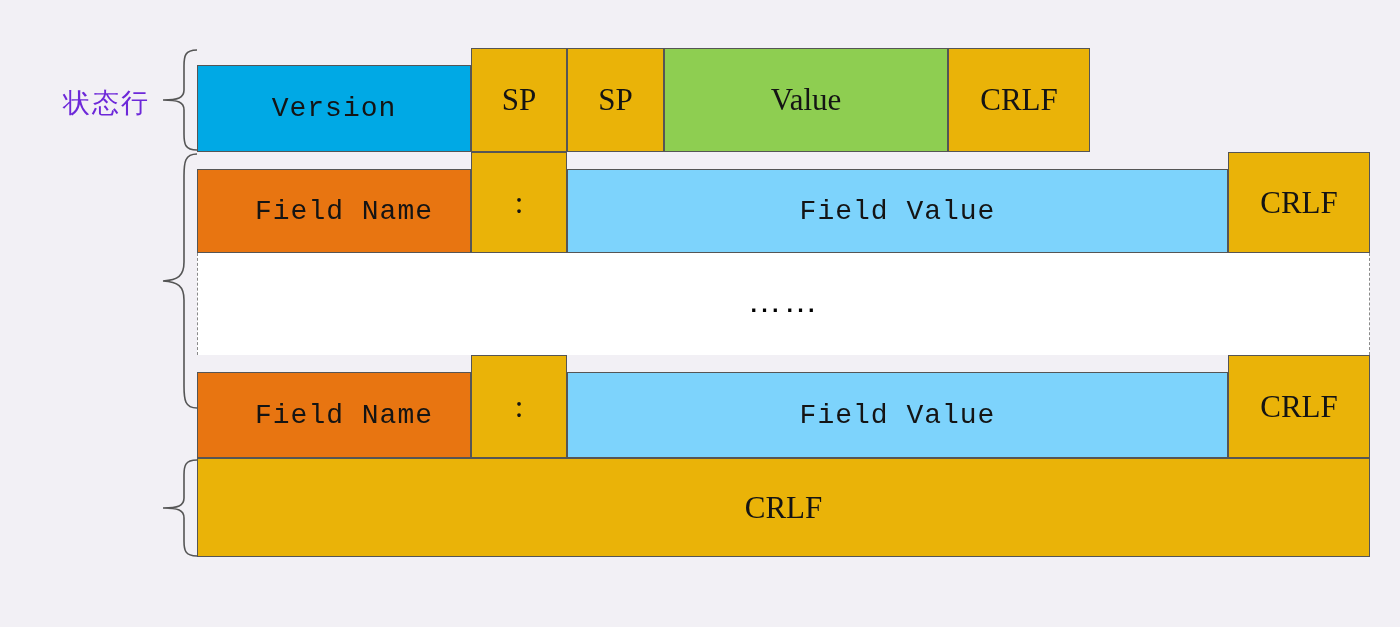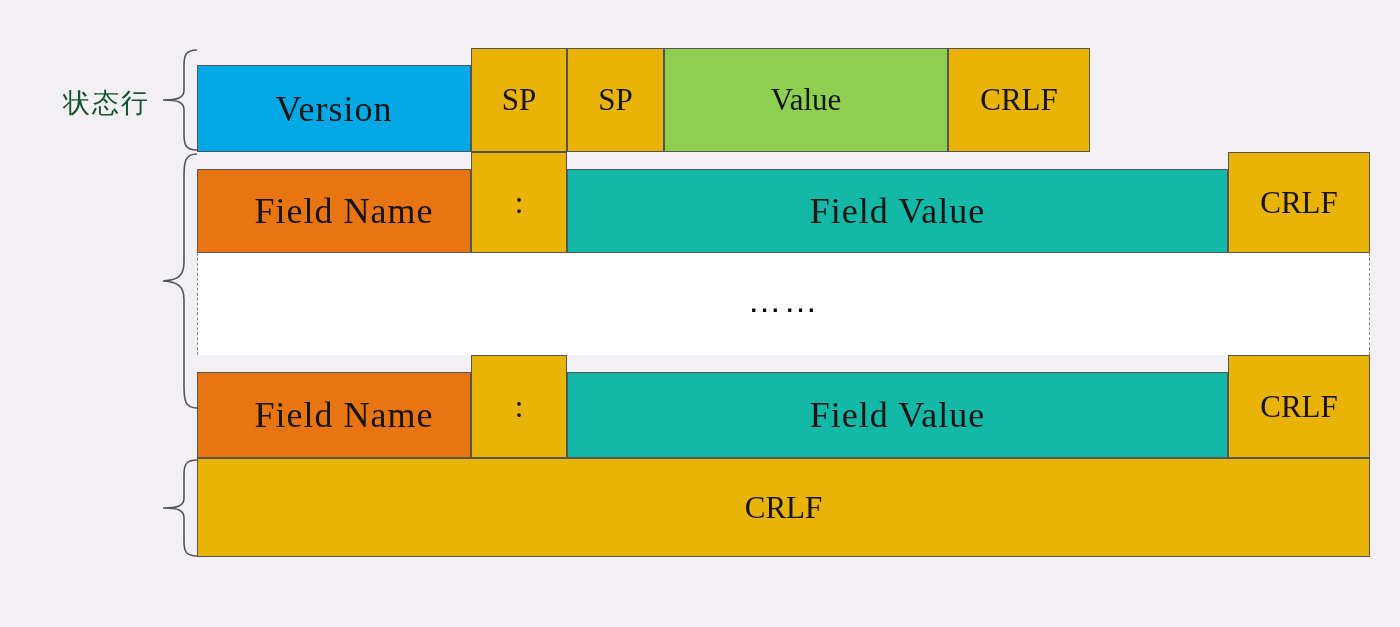--- a/index.html
+++ b/index.html
@@ -18,21 +18,21 @@
     position: relative;
     width: 1400px;
     height: 627px;
   }
 
   
   .side-label {
     position: absolute;
     font-family: Liberation Mono, monospace;
     font-size: 27px;
-    color: #14532d;
+    color: #6d28d9;
     letter-spacing: 2px;
     white-space: nowrap;
     text-align: right;
   }
   #label-status-line { left: 20px;  top: 85px;  width: 130px; }
   #label-resp-header { left: 20px;  top: 288px; width: 130px; }
   #label-blank-line  { left: 20px;  top: 489px; width: 130px; }
 
   
   .brace {
@@ -62,22 +62,22 @@
     border: 1px solid #555;
     display: flex;
     align-items: center;
     justify-content: center;
     font-size: 31px;
     color: #141414;
     overflow: hidden;
     white-space: nowrap;
   }
   .cell.mono {
-    font-family: Liberation Serif, serif;
-    font-size: 36px;
+    font-family: Liberation Mono, monospace;
+    font-size: 28px;
     letter-spacing: 1px;
     margin-top: 17px;
   }
   .cell.serif {
     font-family: "Liberation Serif", serif;
   }
 
   
   #row-status-line { top: 0px;   height: 104px; }
   #row-header-1    { top: 104px; height: 101px; }
@@ -97,21 +97,21 @@
   .c-colon   { width: 96px;  }
   .c-fvalue  { width: 661px; }
 
   .c-full    { width: 1173px; }
 
   
   .fill-blue      { background: #00a9e5; }
   .fill-orange    { background: #e87511; padding-left: 20px; }
   .fill-yellow    { background: #fdc300; }
   .fill-green     { background: #8ece51; }
-  .fill-lightblue { background: #14b8a6; }
+  .fill-lightblue { background: #7dd3fc; }
   .fill-white     { background: #eab308; }
 
   
   #row-ellipsis .cell {
     border: 1px dashed #8a8a8a;
     border-top: none;
     border-bottom: none;
     background: #ffffff;
   }
   #ellipsis-dots {

